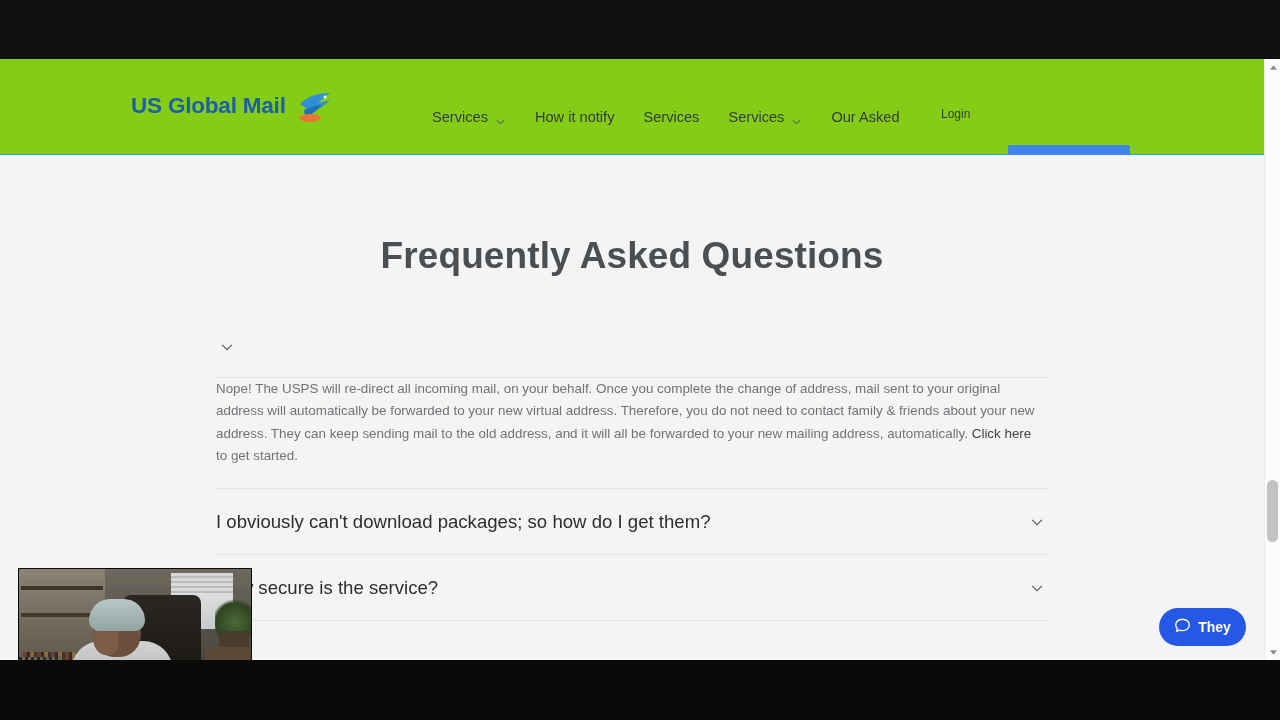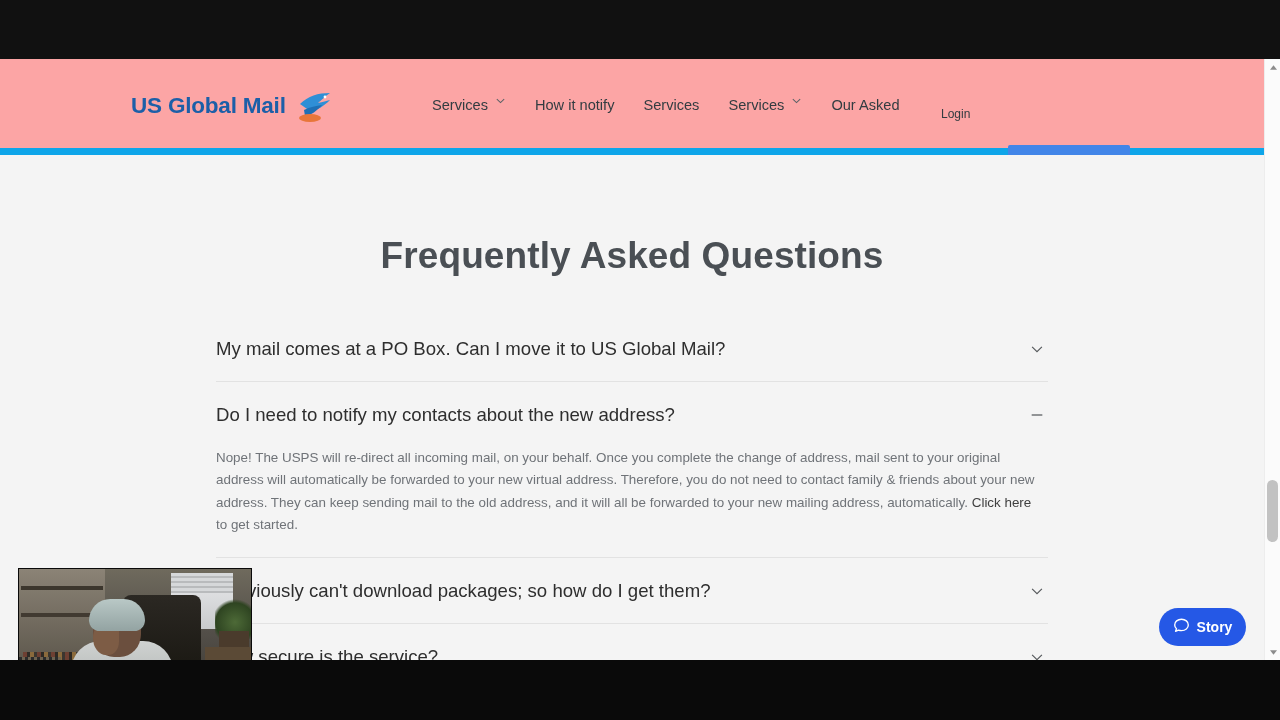--- a/index.html
+++ b/index.html
@@ -17,32 +17,32 @@
 
   
   .viewport {
     position: absolute; left: 0; top: 59px; width: 1280px; height: 601px;
     background: #f4f4f4; overflow: hidden;
   }
 
   
   .site-header {
     position: absolute; left: 0; top: 0; width: 1264px; height: 96px;
-    background: #fca5a5; border-bottom: 7px solid #0ea5e9;
+    background: #84cc16; border-bottom: 1px solid #0ea5e9;
     display: flex; align-items: center;
   }
   .logo-wrap { position: absolute; left: 131px; top: 30px; display: flex; align-items: center; gap: 8px; }
   .logo-text { font-size: 22.5px; font-weight: bold; color: #1c5fa8; letter-spacing: -0.2px; white-space: nowrap; }
   .logo-bird { width: 40px; height: 34px; position: relative; top: 1px; }
 
   .main-nav { position: absolute; left: 432px; top: 36px; display: flex; align-items: center; gap: 0; }
   .nav-item {
-    display: flex; align-items: flex-start; gap: 7px;
+    display: flex; align-items: flex-end; gap: 7px;
     font-size: 14.6px; color: #333c41; white-space: nowrap; cursor: pointer;
-    margin-right: 29px; line-height: 20px;
+    margin-right: 29px; line-height: 20px; margin-top: 12px;
   }
   .nav-item:last-child { margin-right: 0; }
   .chev { width: 11px; height: 11px; display: inline-block; }
   .chev svg { display: block; }
 
   .login-link {
     position: absolute; left: 941px; top: 48px;
     font-size: 12px; color: #333c41; cursor: pointer; white-space: nowrap;
   }
   .cta-btn {
@@ -196,39 +196,30 @@
       <button class="cta-btn">Try Risk Free</button>
     </div>
 
     <div class="faq-section">
       <h1 class="faq-title">Frequently Asked Questions</h1>
 
       <div class="faq-list">
 
         <div class="faq-item collapsed">
           <div class="faq-q">
-            <span class="faq-q-text">My mail comes at a PO Box. Can I move it to US Global Mail?</span>
             <span class="faq-toggle">
               <svg viewBox="0 0 18 18" width="16" height="16">
                   <path d="M3.5 6.6 L9 12 L14.5 6.6" fill="none" stroke="#56595c" stroke-width="1.3"></path>
                 </svg>
             </span>
           </div>
 
         </div>
 
         <div class="faq-item">
-          <div class="faq-q">
-            <span class="faq-q-text">Do I need to notify my contacts about the new address?</span>
-            <span class="faq-toggle">
-              <svg viewBox="0 0 18 18" width="16" height="16">
-                  <path d="M3 9 L15 9" fill="none" stroke="#56595c" stroke-width="1.4"></path>
-                </svg>
-            </span>
-          </div>
           <div class="faq-a"><span>Nope! The USPS will re-direct all incoming mail, on your behalf. Once you complete the change of address, mail sent to your original address will automatically be forwarded to your new virtual address. Therefore, you do not need to contact family &amp; friends about your new address. They can keep sending mail to the old address, and it will all be forwarded to your new mailing address, automatically. </span><a>Click here</a><span> to get started.</span></div>
         </div>
 
         <div class="faq-item collapsed">
           <div class="faq-q">
             <span class="faq-q-text">I obviously can't download packages; so how do I get them?</span>
             <span class="faq-toggle">
               <svg viewBox="0 0 18 18" width="16" height="16">
                   <path d="M3.5 6.6 L9 12 L14.5 6.6" fill="none" stroke="#56595c" stroke-width="1.3"></path>
                 </svg>
@@ -268,21 +259,21 @@
         </svg>
     </div>
   </div>
 
   <div class="chat-widget">
     <span>
       <svg viewBox="0 0 20 20" width="17" height="17">
         <path d="M10 2.6 C14.6 2.6 18 5.6 18 9.3 C18 13 14.6 16 10 16 C8.7 16 7.5 15.8 6.4 15.4 L3 16.8 L4.1 13.9 C2.8 12.7 2 11.1 2 9.3 C2 5.6 5.4 2.6 10 2.6 Z" fill="none" stroke="#ffffff" stroke-width="1.6" stroke-linejoin="round"></path>
       </svg>
     </span>
-    <span class="chat-label">Story</span>
+    <span class="chat-label">They</span>
   </div>
 
   <div class="webcam">
     <div class="webcam-scene">
       <div class="wc-wall"></div>
       <div class="wc-window"></div>
       <div class="wc-blind"></div>
       <div class="wc-shelf"></div>
       <div class="wc-shelf-l1"></div>
       <div class="wc-shelf-l2"></div>

